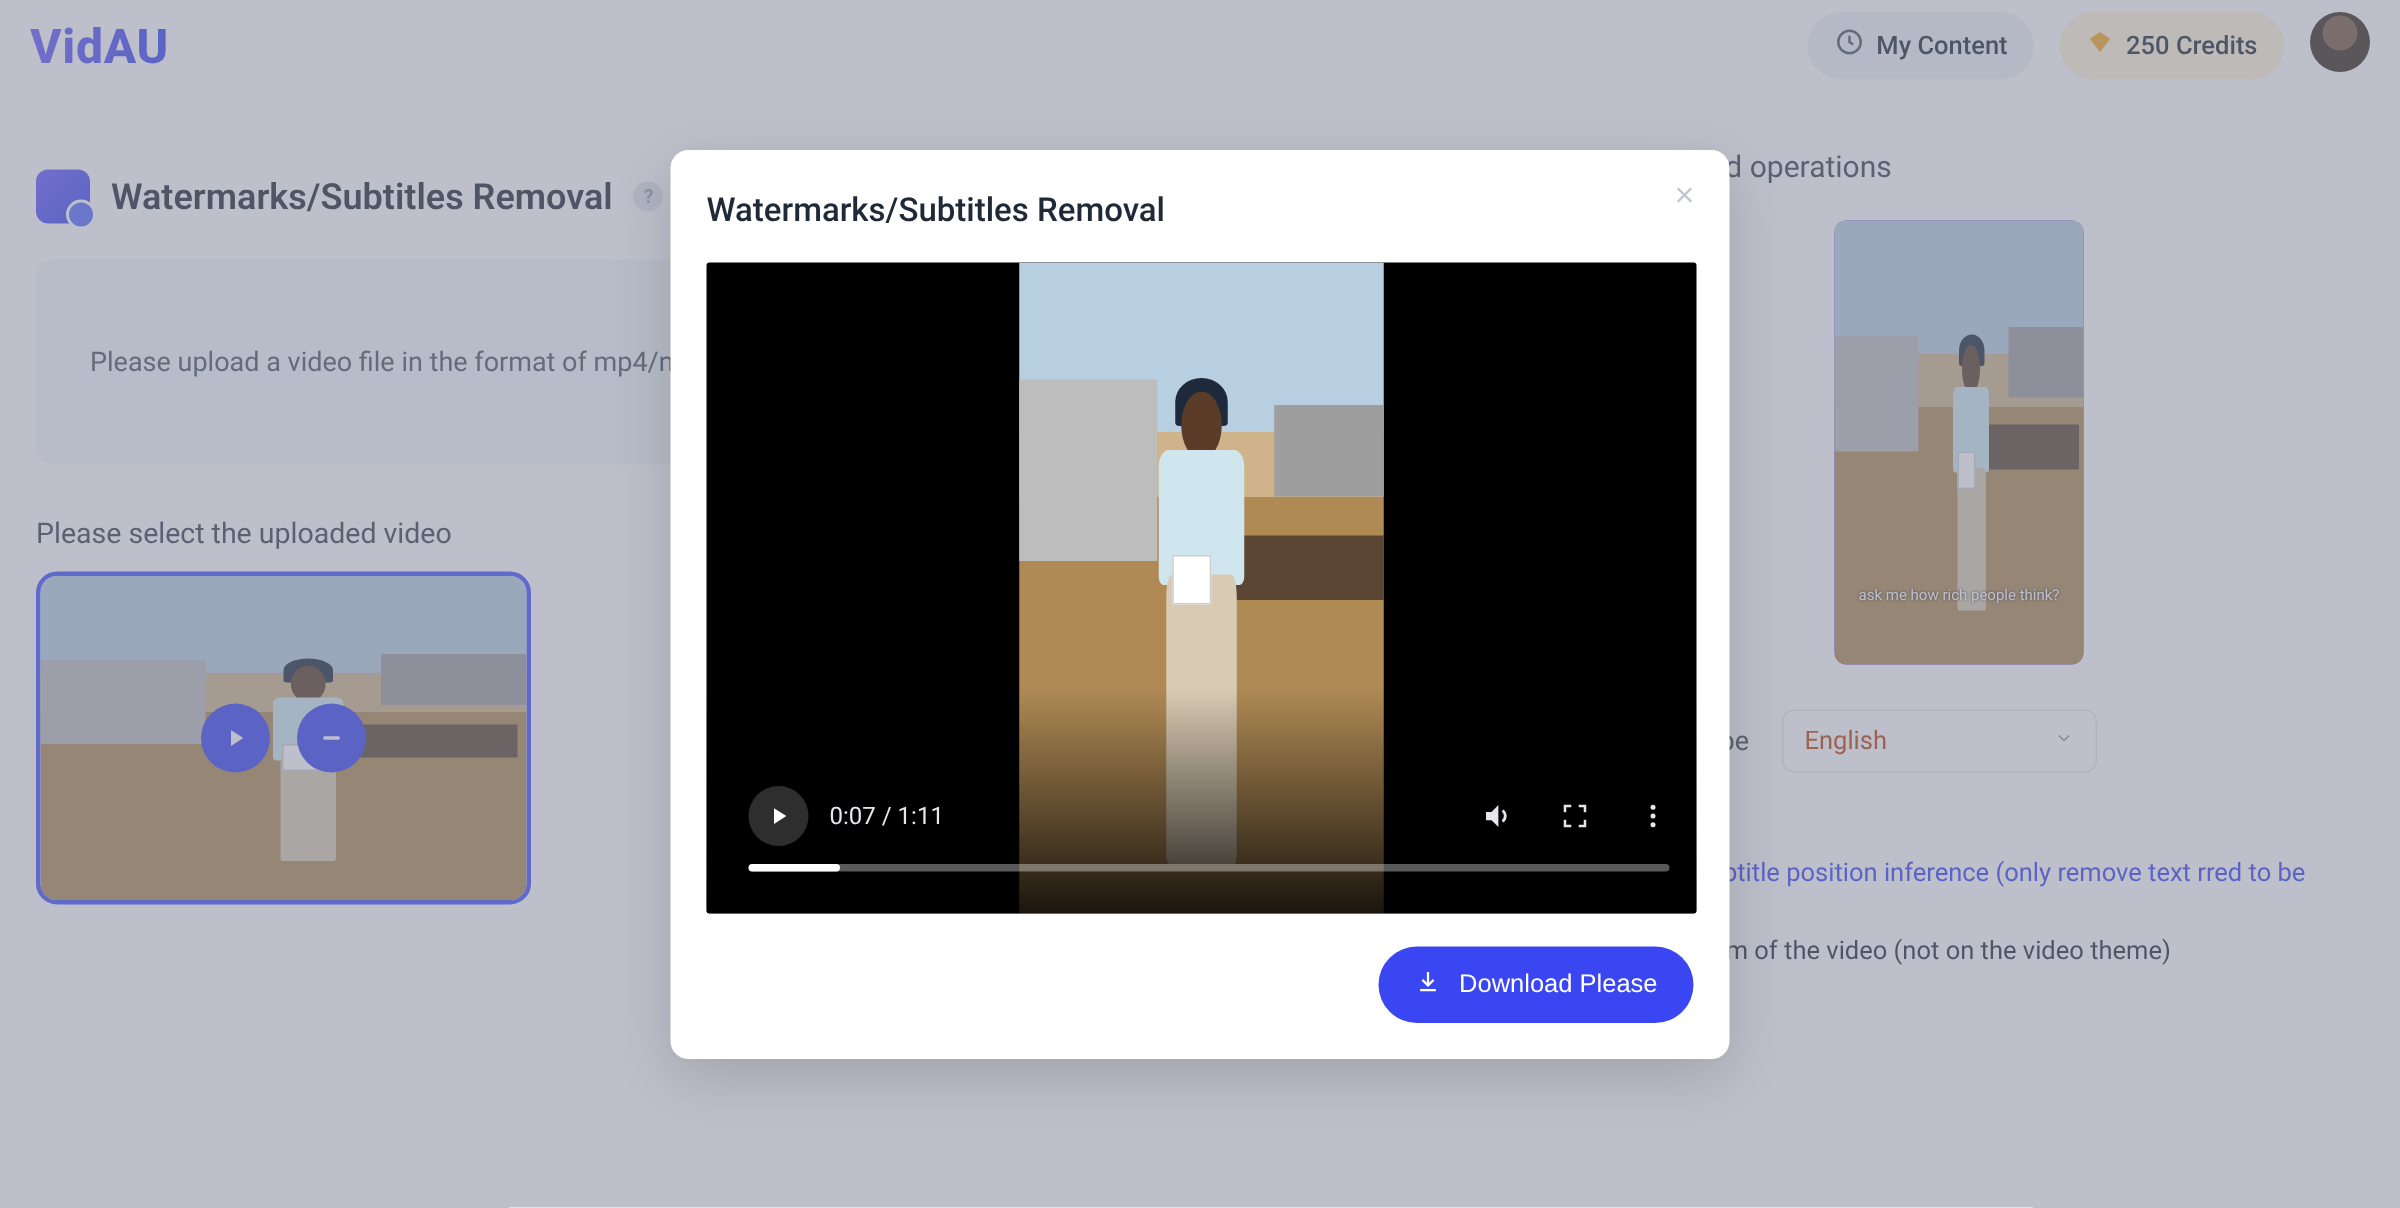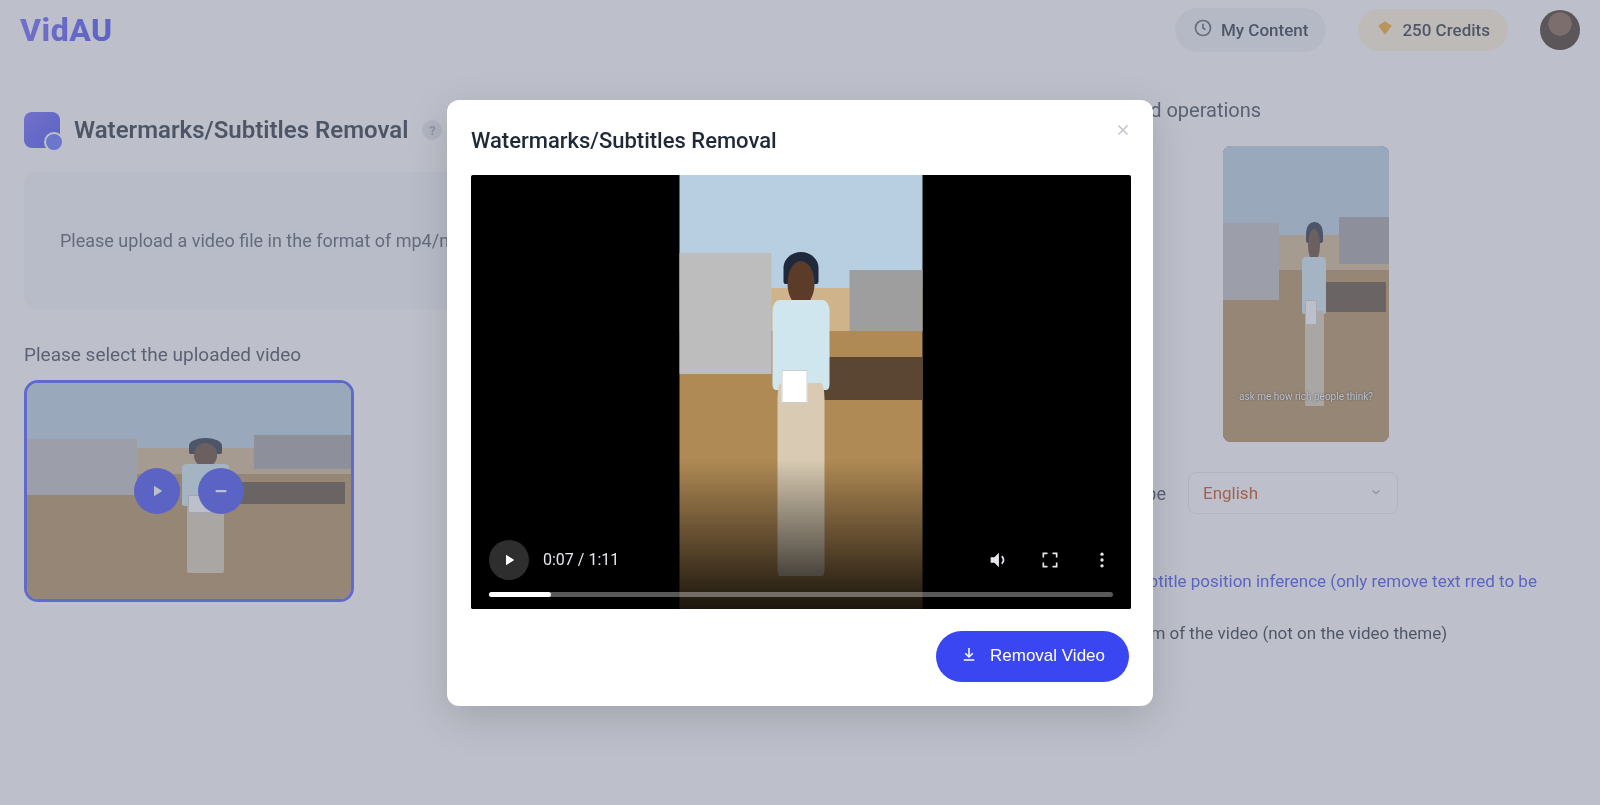--- a/index.html
+++ b/index.html
@@ -2,21 +2,21 @@
 <html><head>
 <meta charset="utf-8">
 <style>
   * { box-sizing: border-box; margin: 0; padding: 0; }
   html, body { width: 1600px; height: 805px; overflow: hidden; font-family: -apple-system, BlinkMacSystemFont, "Segoe UI", Roboto, Helvetica, Arial, sans-serif; background: #fff; color: #1f2937; }
   .app { position: relative; width: 100%; height: 100%; }
 
   
   .header { display: flex; align-items: center; justify-content: space-between; padding: 8px 20px 0 20px; }
   .logo { font-size: 32px; font-weight: 800; letter-spacing: 0.5px; background: linear-gradient(90deg,#6a5cff,#3a46f2); -webkit-background-clip: text; background-clip: text; color: transparent; }
-  .header-right { display: flex; align-items: center; gap: 32px; }
+  .header-right { display: flex; gap: 17px; }
   .chip { display: inline-flex; align-items: center; gap: 8px; border-radius: 999px; padding: 10px 18px; font-size: 17px; font-weight: 500; }
   .chip.gray { background: #eef1f6; color: #1f2937; }
   .chip.amber { background: #fff2d9; color: #1f2937; }
   .avatar { width: 40px; height: 40px; border-radius: 50%; background: radial-gradient(circle at 50% 35%, #7b5b42 0 35%, #3a2a1f 36% 100%); }
 
   
   .main { display: flex; padding: 20px 24px; gap: 32px; }
   .left-col { flex: 1 1 auto; }
   .right-col { width: 540px; flex: 0 0 auto; }
 
@@ -50,21 +50,21 @@
   .radio-line.inactive .radio-dot { border-color:#9ca3af; }
 
   
   .scrim { position:absolute; inset:0; background: rgba(124,130,150,0.50); }
   .modal { position:absolute; left:50%; top:50%; transform:translate(-50%,-50%); width: 706px; background:#fff; border-radius:12px; padding: 28px 24px 24px; box-shadow: 0 12px 40px rgba(0,0,0,0.15); }
   .modal-title { font-size: 22px; font-weight: 500; color:#1f2937; }
   .close-x { position:absolute; top:18px; right:18px; width:24px; height:24px; color:#bfc3cb; background:none; border:none; cursor:pointer; display:flex; align-items:center; justify-content:center; }
   .player { margin-top: 22px; width: 660px; height: 434px; background:#000; border-radius:2px; position:relative; overflow:hidden; }
   .player-frame { position:absolute; left:50%; top:0; transform:translateX(-50%); width:243px; height:100%; }
   .ctrl-fade { position:absolute; left:0; right:0; bottom:0; height:150px; background: linear-gradient(to bottom, rgba(0,0,0,0) 0%, rgba(0,0,0,0.85) 100%); }
-  .controls { position:absolute; left:0; right:0; bottom:0; padding: 8px 18px 12px; color:#fff; }
+  .controls { position:absolute; left:10px; right:0; bottom:0; padding: 8px 18px 28px; color:#fff; }
   .ctrl-row { display:flex; align-items:center; justify-content:space-between; }
   .ctrl-left { display:flex; align-items:center; gap:14px; }
   .play-disc { width:40px; height:40px; border-radius:50%; background: rgba(255,255,255,0.18); display:flex; align-items:center; justify-content:center; }
   .time { font-size:16px; color:#e5e7eb; }
   .ctrl-right { display:flex; align-items:center; gap:30px; color:#e5e7eb; }
   .ctrl-icon { width:22px; height:22px; display:flex; align-items:center; justify-content:center; }
   .progress-track { margin-top:12px; height:5px; background: rgba(255,255,255,0.35); border-radius:3px; position:relative; }
   .progress-fill { position:absolute; left:0; top:0; bottom:0; background:#fff; border-radius:3px; }
 
   .modal-footer { display:flex; justify-content:flex-end; margin-top: 22px; }
@@ -271,18 +271,18 @@
 
     <div class="modal-footer">
       <button class="dl-btn">
         <span>
           <svg width="18" height="18" viewBox="0 0 24 24" fill="none" stroke="#fff" stroke-width="2">
               <path d="M12 4v11"></path>
               <path d="M7 11l5 5 5-5"></path>
               <path d="M5 20h14"></path>
             </svg>
         </span>
-        <span>Removal Video</span>
+        <span>Download Please</span>
       </button>
     </div>
   </div>
 
 </div>
 
 </body></html>

